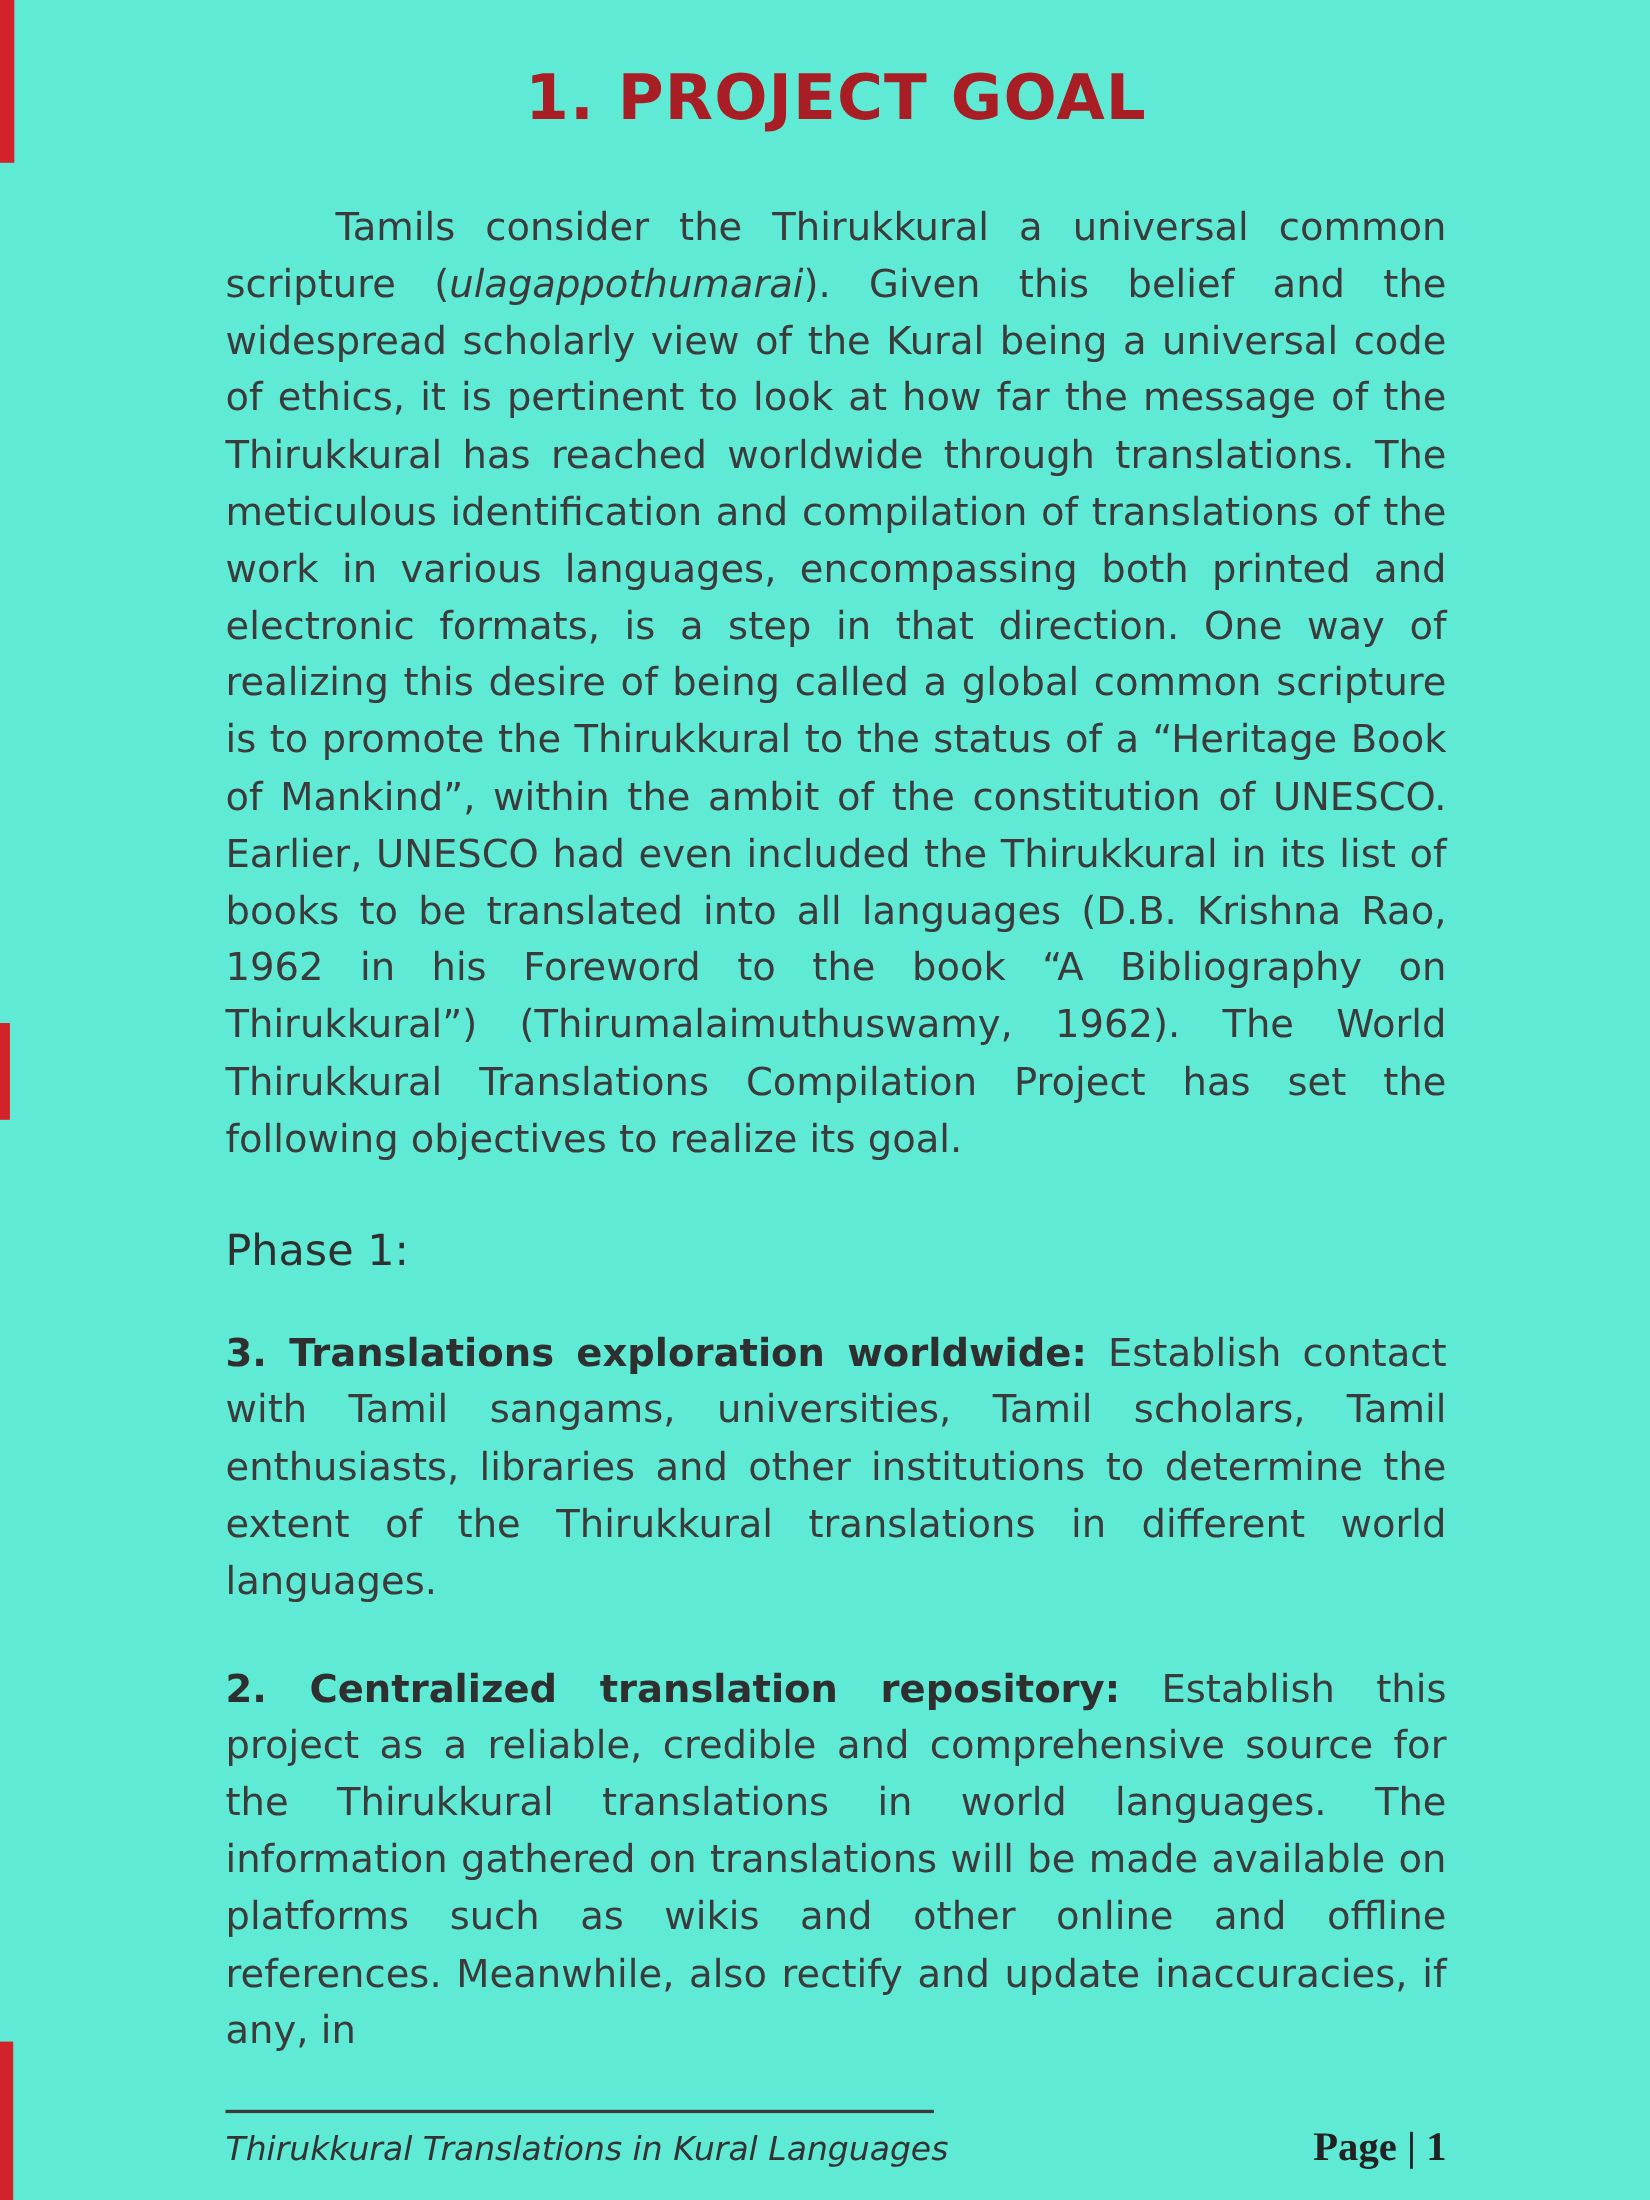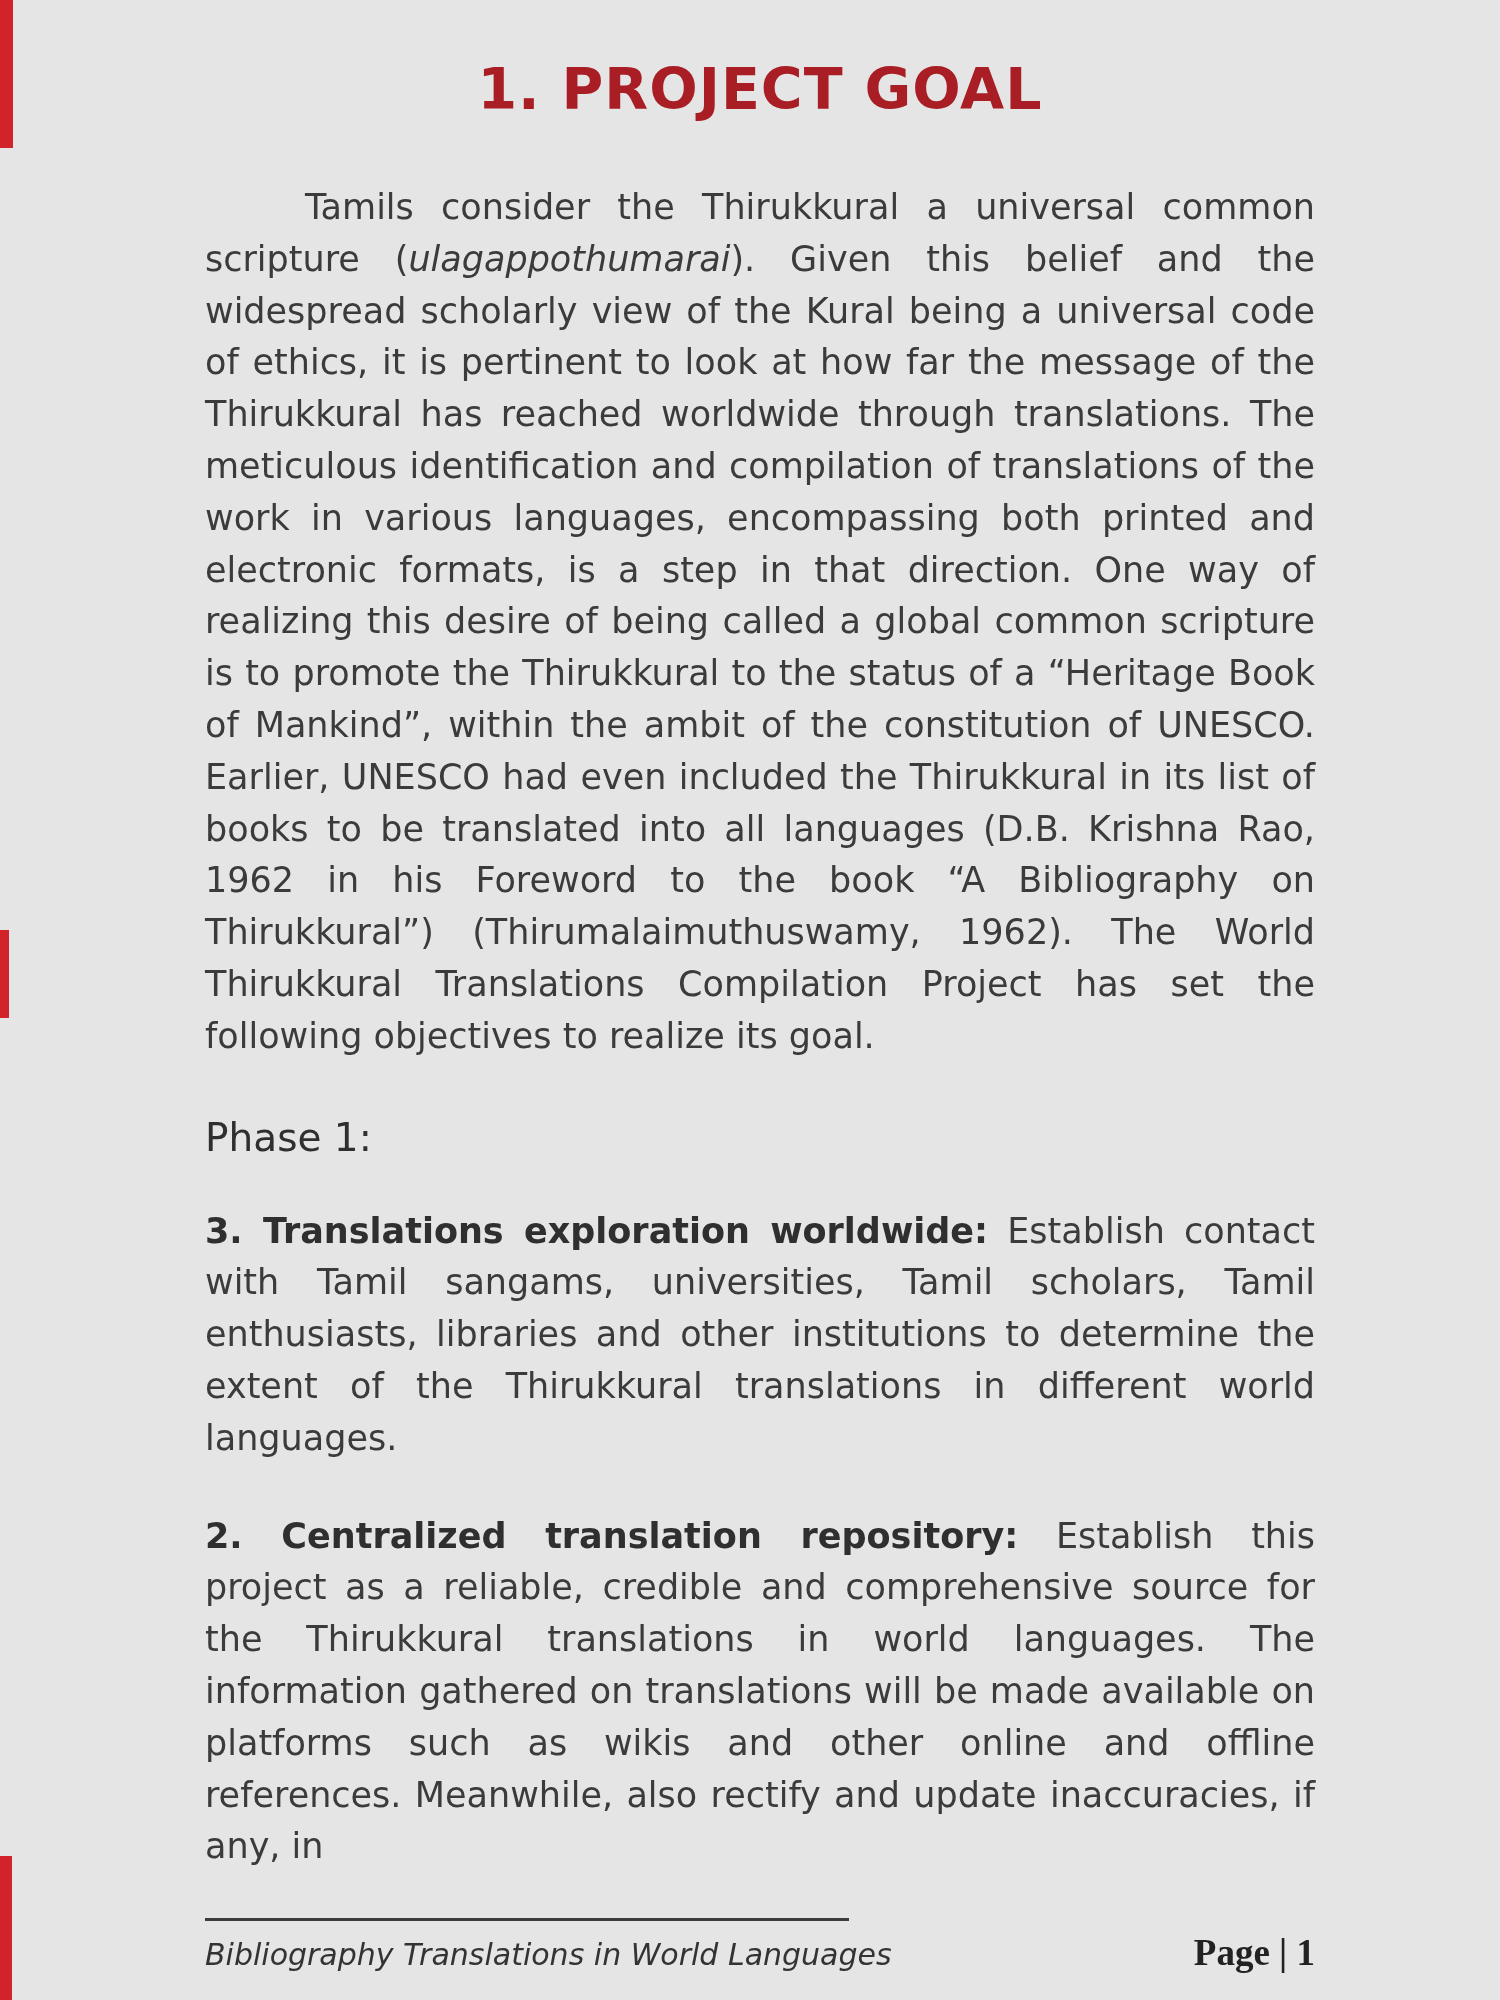--- a/index.html
+++ b/index.html
@@ -8,21 +8,21 @@
     --text_dark:#3b3b3b;
     --rule_dark:#3c3c3c;
   }
   html,body{margin:0;padding:0;}
   body{
     width:1500px;height:2000px;position:relative;overflow:hidden;
     background:#ffffff;
     font-family:"DejaVu Sans","Liberation Sans",sans-serif;
     color:var(--text_dark);
   }
-  .scan-page{position:absolute;inset:0;background:#e5e5e5;}
+  .scan-page{position:absolute;inset:0;background:#5eead4;}
   
   .artifact{position:absolute;background:var(--artifact_red);}
   .artifact.a1{left:0;top:0;width:13px;height:148px;}
   .artifact.a2{left:0;top:930px;width:9px;height:88px;}
   .artifact.a3{left:0;top:1856px;width:12px;height:144px;}
 
   .content{position:absolute;left:205px;right:185px;top:0;}
 
   h1.page-title{
     margin:56px 0 0 0;
@@ -98,18 +98,18 @@
 
     <p class="body objective"><b>3. Translations exploration worldwide:</b><span> Establish contact with Tamil sangams, universities, Tamil scholars, Tamil enthusiasts, libraries and other institutions to determine the extent of the Thirukkural translations in different world languages.</span></p>
 
     <p class="body objective"><b>2. Centralized translation repository:</b><span> Establish this project as a reliable, credible and comprehensive source for the Thirukkural translations in world languages. The information gathered on translations will be made available on platforms such as wikis and other online and offline references. Meanwhile, also rectify and update inaccuracies, if any, in</span></p>
 
   </div>
 
   <div class="footer">
     <div class="footer-rule"></div>
     <div class="footer-row">
-      <span class="footer-book-title">Bibliography Translations in World Languages</span>
+      <span class="footer-book-title">Thirukkural Translations in Kural Languages</span>
       <span class="footer-page-number">Page | 1</span>
     </div>
   </div>
 
 </div>
 
 </body></html>

